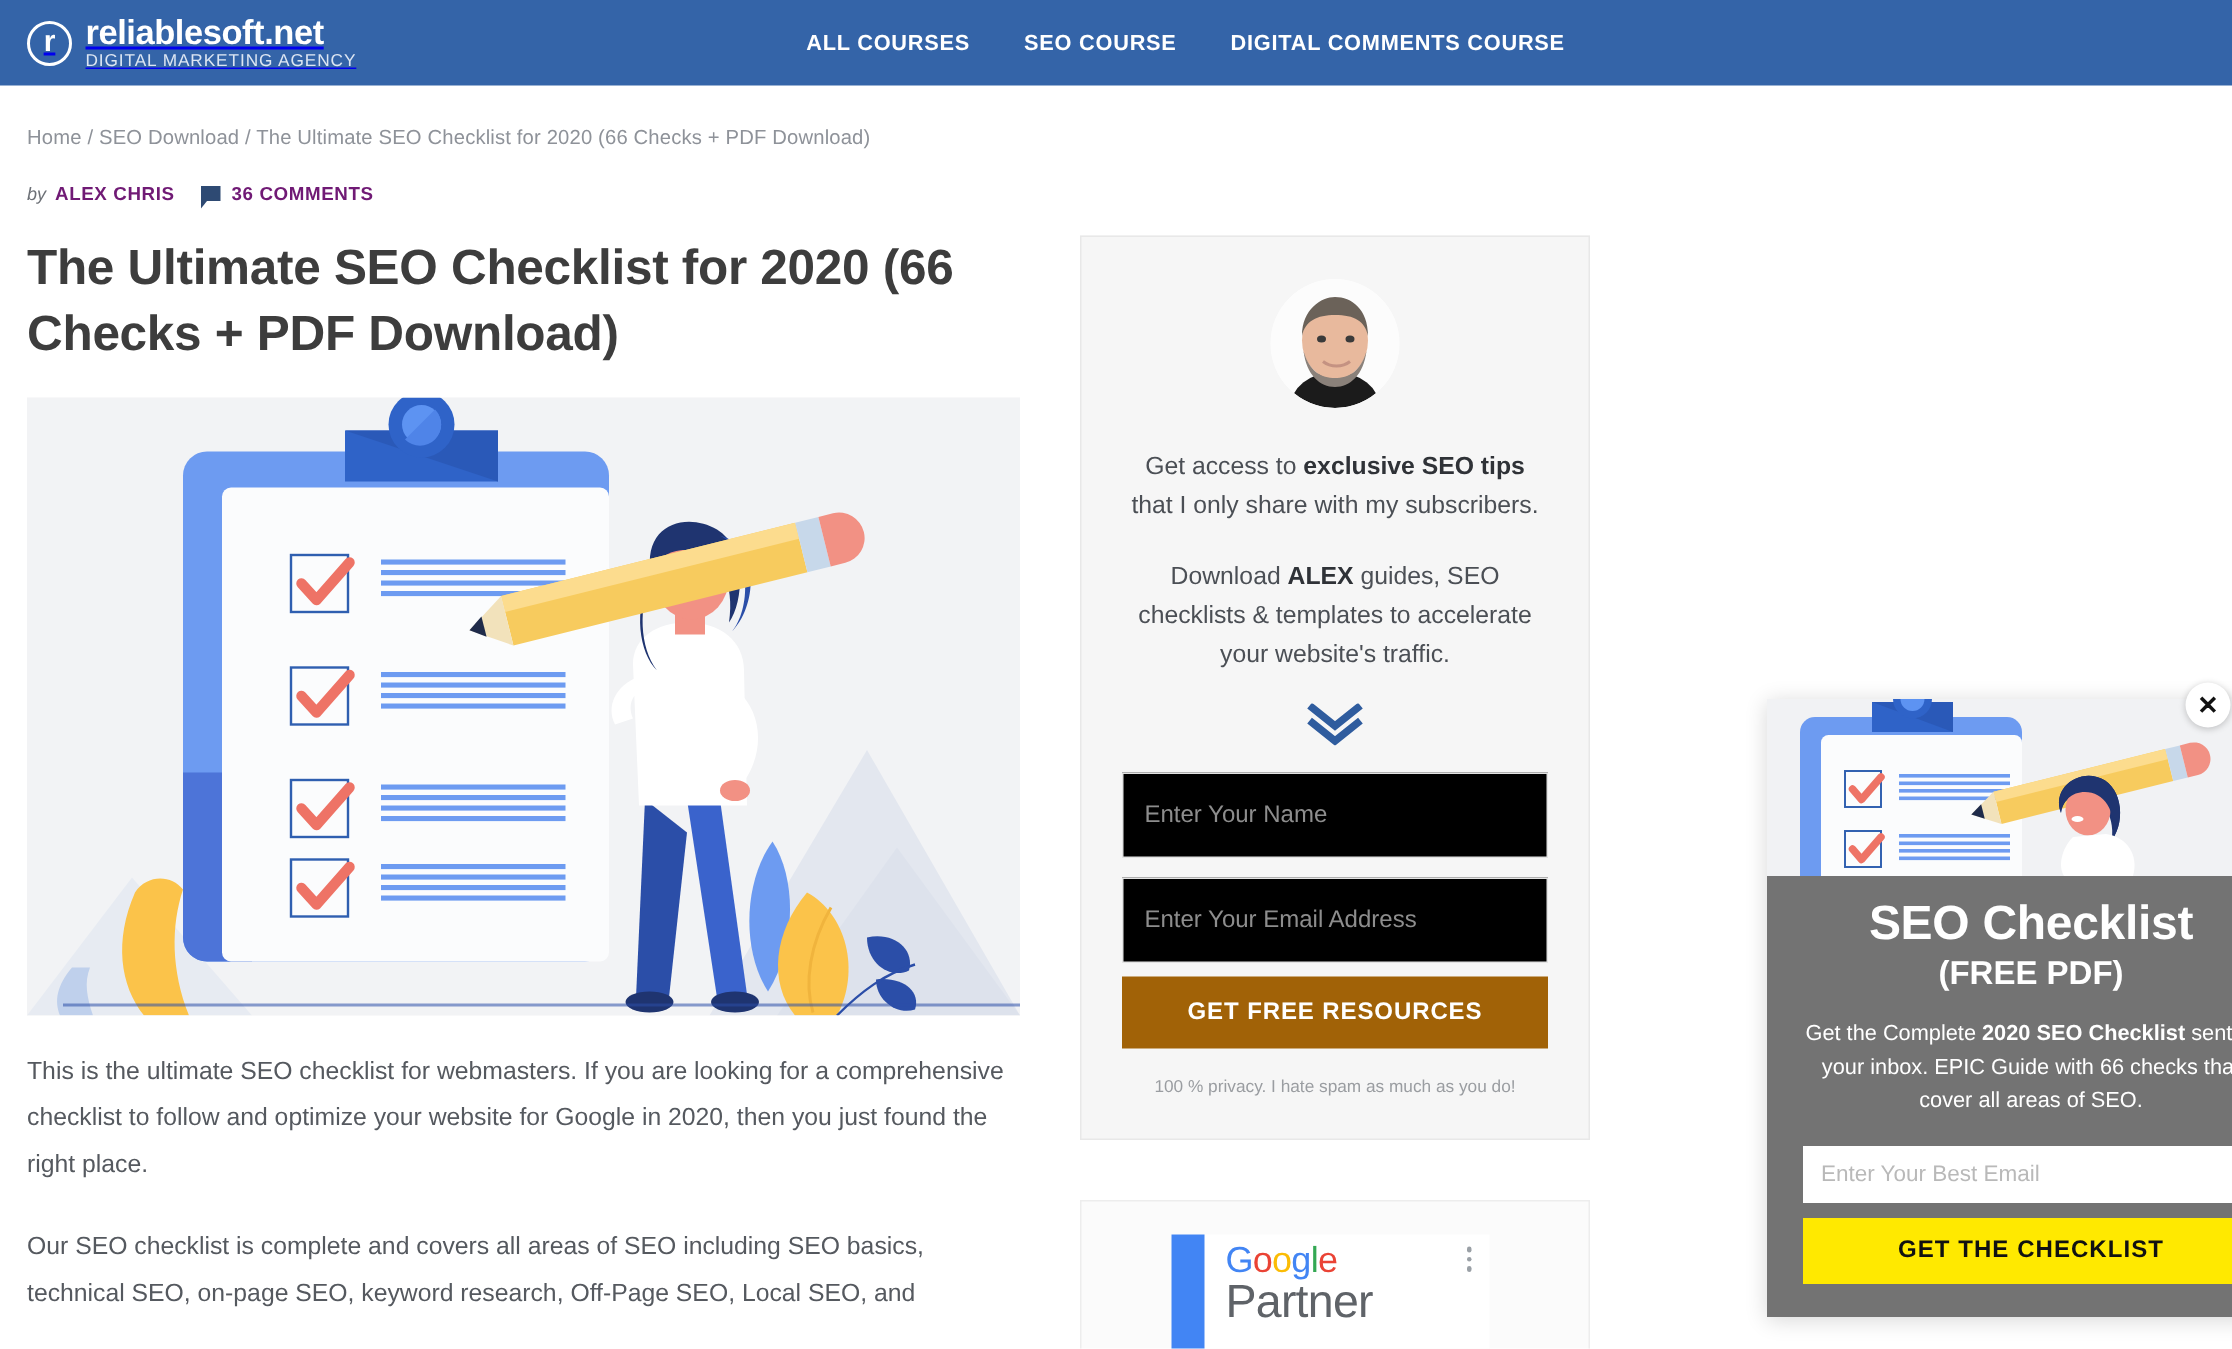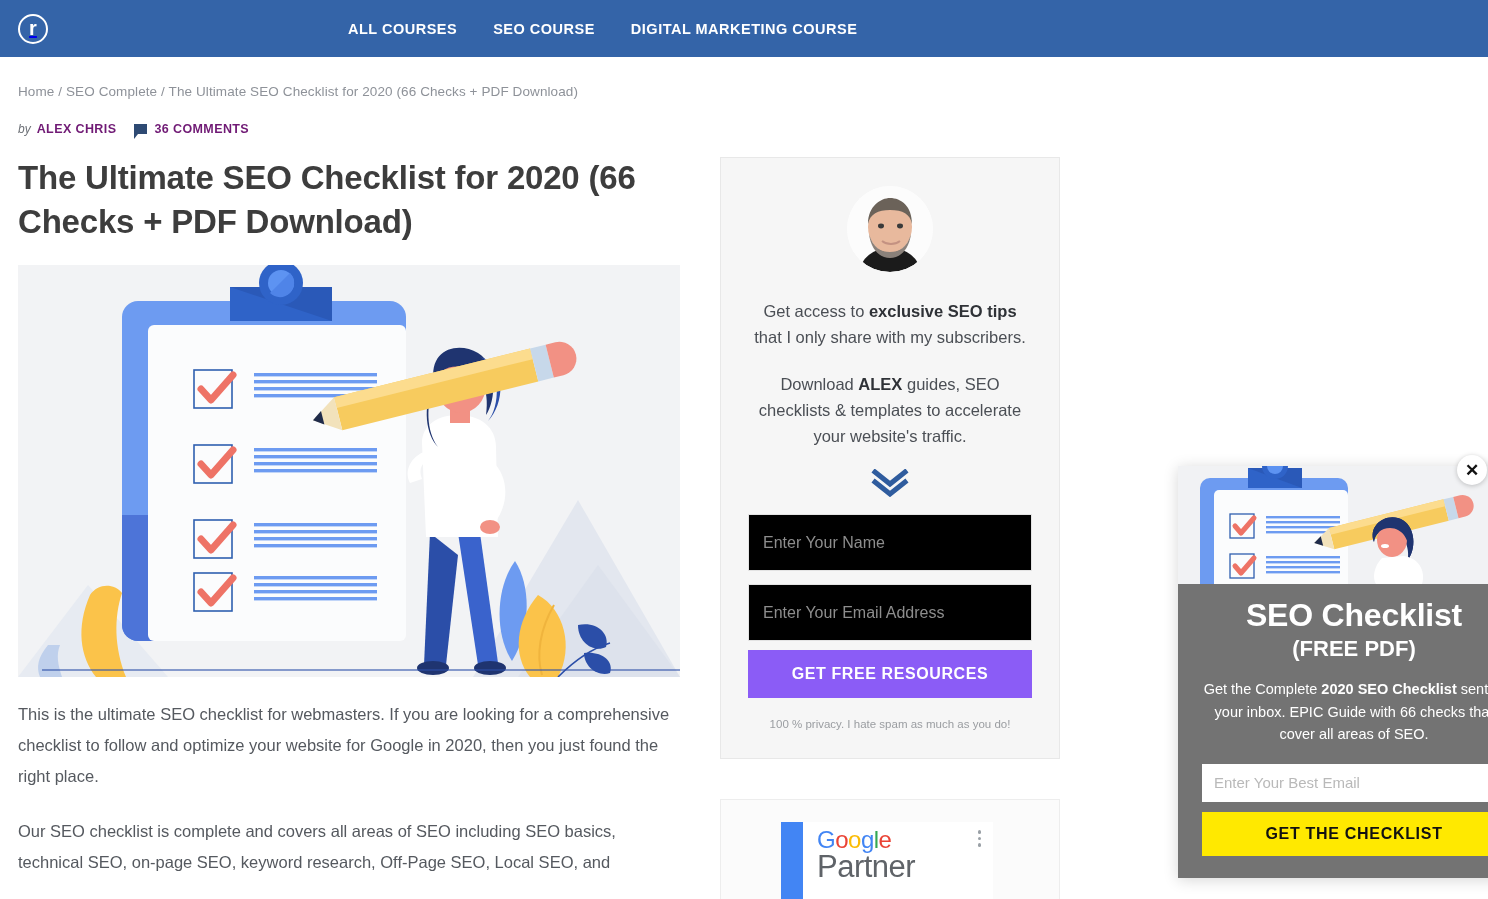--- a/index.html
+++ b/index.html
@@ -93,21 +93,21 @@
   .optin-text + .optin-text{ margin-top:21px; }
   .optin-text b{ color:#2f3237; font-weight:bold;}
   .chev-wrap{ text-align:center;margin-top:20px; }
   .field{
     width:100%;height:57px;background:#000000;border:1px solid #e3e3e3;
     font-size:16px;color:#8d8d8d;padding:0 14px;margin-top:13px;
     font-family:"Liberation Sans",sans-serif;outline:none;
   }
   .field::placeholder{ color:#8d8d8d; }
   .green-btn{
-    width:100%;height:48px;background:#8b5cf6;border:none;margin-top:9px;
+    width:100%;height:48px;background:#a16207;border:none;margin-top:9px;
     color:#fff;font-size:16px;font-weight:bold;letter-spacing:0.6px;
     cursor:pointer;font-family:"Liberation Sans",sans-serif;
   }
   .privacy{
     text-align:center;font-size:11.5px;color:#9a9da1;margin-top:20px;
   }
   .partner-box{
     margin-top:40px;background:#fbfbfb;border:1px solid #ededed;
     height:110px;position:relative;
   }
@@ -152,34 +152,38 @@
     font-size:17px;color:#111;cursor:pointer;z-index:5;font-weight:bold;
     line-height:1;
   }
 </style>
 </head>
 <body>
 
 <div class="site-header">
   <a class="brand" href="#">
     <span class="brand-mark">r</span>
+    <span class="brand-text">
+      <span class="brand-name">reliablesoft.net</span>
+      <span class="brand-tag">DIGITAL MARKETING AGENCY</span>
+    </span>
   </a>
   <nav class="main-nav">
     <a class="nav-link" href="#">ALL COURSES</a>
     <a class="nav-link" href="#">SEO COURSE</a>
-    <a class="nav-link" href="#">DIGITAL MARKETING COURSE</a>
+    <a class="nav-link" href="#">DIGITAL COMMENTS COURSE</a>
   </nav>
 </div>
 
 <div class="page">
 
   <div class="content-col">
 
     <div class="breadcrumb">
-      <a href="#">Home</a><span> / </span><a href="#">SEO Complete</a><span> / </span><span>The Ultimate SEO Checklist for 2020 (66 Checks + PDF Download)</span>
+      <a href="#">Home</a><span> / </span><a href="#">SEO Download</a><span> / </span><span>The Ultimate SEO Checklist for 2020 (66 Checks + PDF Download)</span>
     </div>
 
     <div class="byline">
       <span class="by">by</span>
       <a href="#">ALEX CHRIS</a>
       <span class="cmt-icon"></span>
       <a href="#">36 COMMENTS</a>
     </div>
 
     <h1 class="post-title">The Ultimate SEO Checklist for 2020 (66 Checks + PDF Download)</h1>

